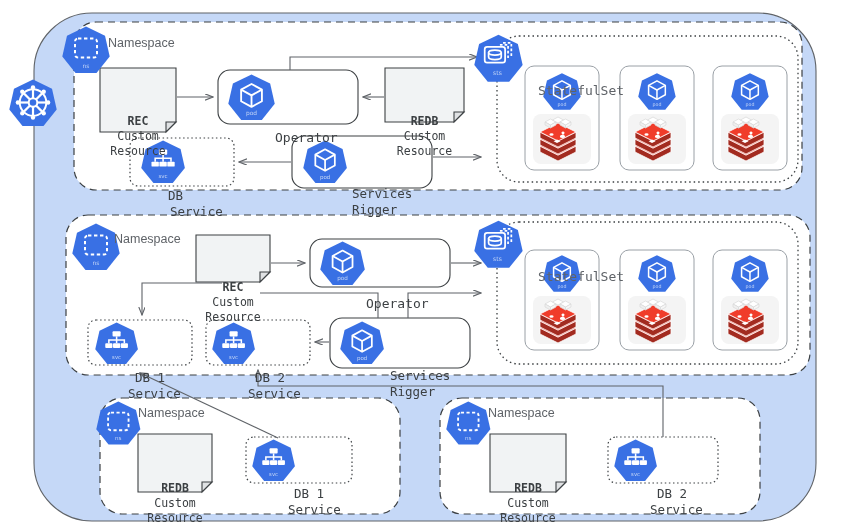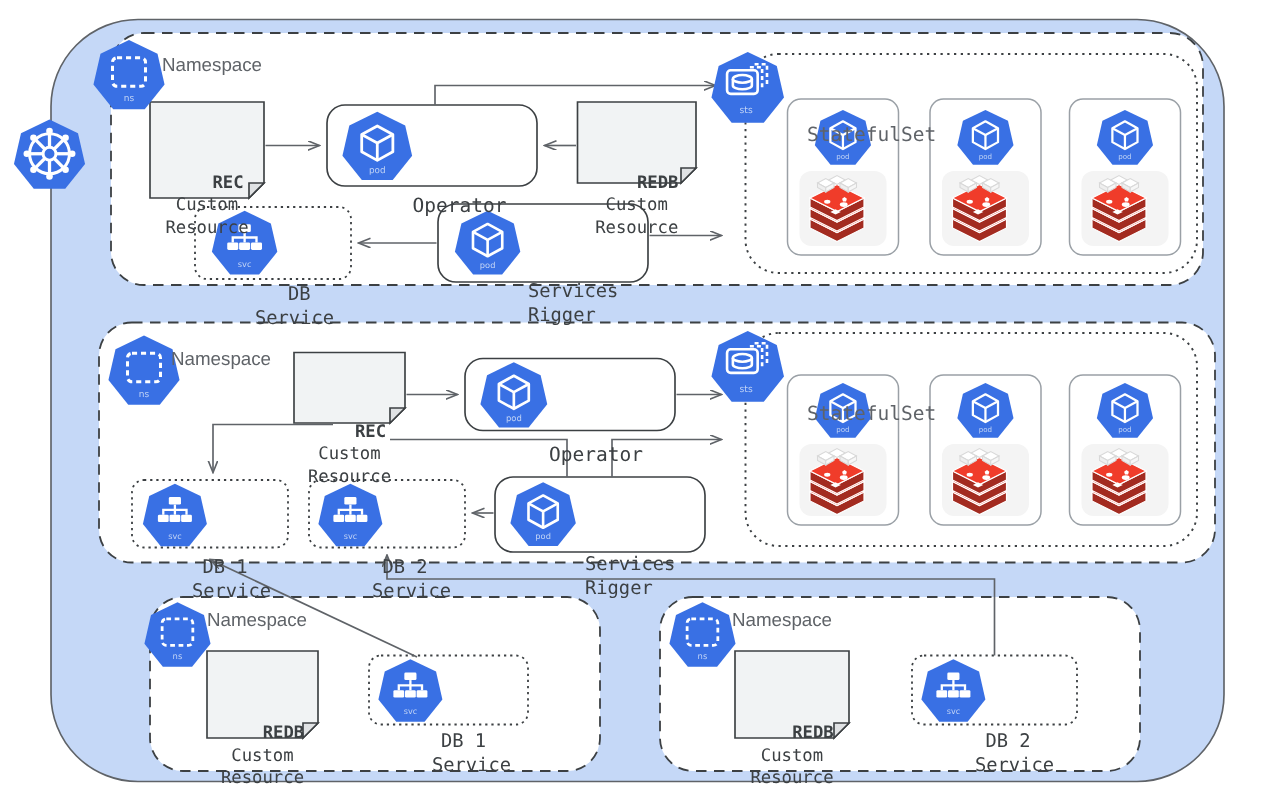--- a/index.html
+++ b/index.html
@@ -5,21 +5,21 @@
   html,body{margin:0;padding:0;background:#ffffff;}
   body{width:858px;height:528px;overflow:hidden;
        font-family:"DejaVu Sans Mono","Liberation Mono",monospace;}
   #stage{position:relative;width:692px;height:528px;}
   #svgroot{position:absolute;left:0;top:0;width:858px;height:528px;}
 
   .lbl{position:absolute;color:#3c4043;white-space:pre;line-height:1.25;}
   .mono{font-family:"DejaVu Sans Mono","Liberation Mono",monospace;margin-top:40px;}
   .sans{font-family:"Liberation Sans","DejaVu Sans",sans-serif;}
   .ctr{text-align:center;}
-  .b{font-weight:bold;padding-left:14px;}
+  .b{font-weight:bold;}
 </style>
 </head>
 <body>
 
 <div id="stage">
 
 <svg id="svgroot" viewBox="0 0 858 528">
   <defs>
     <marker id="ah" markerWidth="9" markerHeight="9" refX="8" refY="3.2" orient="auto" markerUnits="userSpaceOnUse">
       <path d="M0,0 L8,3.2 L0,6.4" fill="none" stroke="#5f6368" stroke-width="1.1"></path>
@@ -337,21 +337,21 @@
 <div class="lbl mono ctr b" style="left:100px;top:74px;width:76px;font-size:11.5px;">REC</div>
 <div class="lbl mono ctr" style="left:100px;top:89px;width:76px;font-size:11.5px;">Custom</div>
 <div class="lbl mono ctr" style="left:100px;top:104px;width:76px;font-size:11.5px;">Resource</div>
 
 <div class="lbl mono" style="left:275px;top:90px;font-size:13px;">Operator</div>
 
 <div class="lbl mono ctr b" style="left:385px;top:74px;width:79px;font-size:11.5px;">REDB</div>
 <div class="lbl mono ctr" style="left:385px;top:89px;width:79px;font-size:11.5px;">Custom</div>
 <div class="lbl mono ctr" style="left:385px;top:104px;width:79px;font-size:11.5px;">Resource</div>
 
-<div class="lbl mono" style="left:192px;top:148px;font-size:12.5px;">DB</div>
+<div class="lbl mono" style="left:168px;top:148px;font-size:12.5px;">DB</div>
 <div class="lbl mono" style="left:170px;top:164px;font-size:12.5px;">Service</div>
 
 <div class="lbl mono" style="left:352px;top:146px;font-size:12.5px;">Services</div>
 <div class="lbl mono" style="left:352px;top:162px;font-size:12.5px;">Rigger</div>
 
 <div class="lbl mono" style="left:538px;top:43px;font-size:13px;color:#5f6368;">StatefulSet</div>
 
 <div class="lbl sans" style="left:114px;top:232px;font-size:12.5px;color:#5f6368;">Namespace</div>
 
 <div class="lbl mono ctr b" style="left:196px;top:240px;width:74px;font-size:11.5px;">REC</div>

